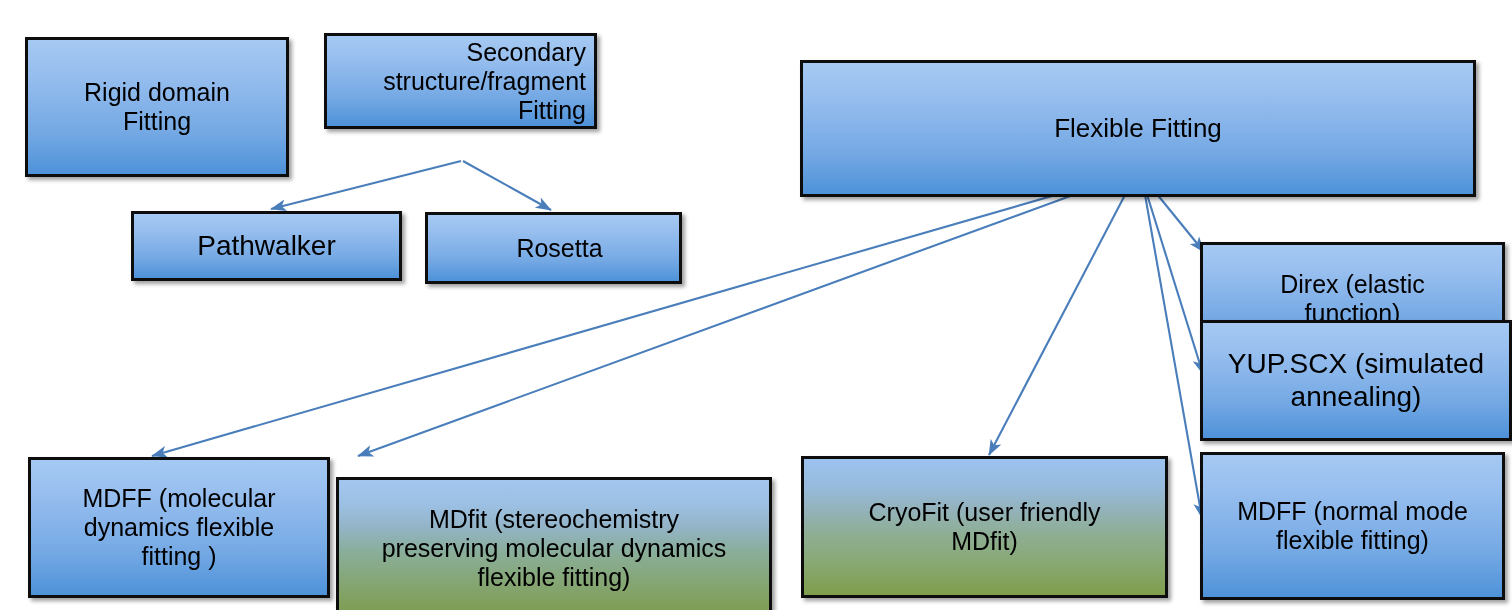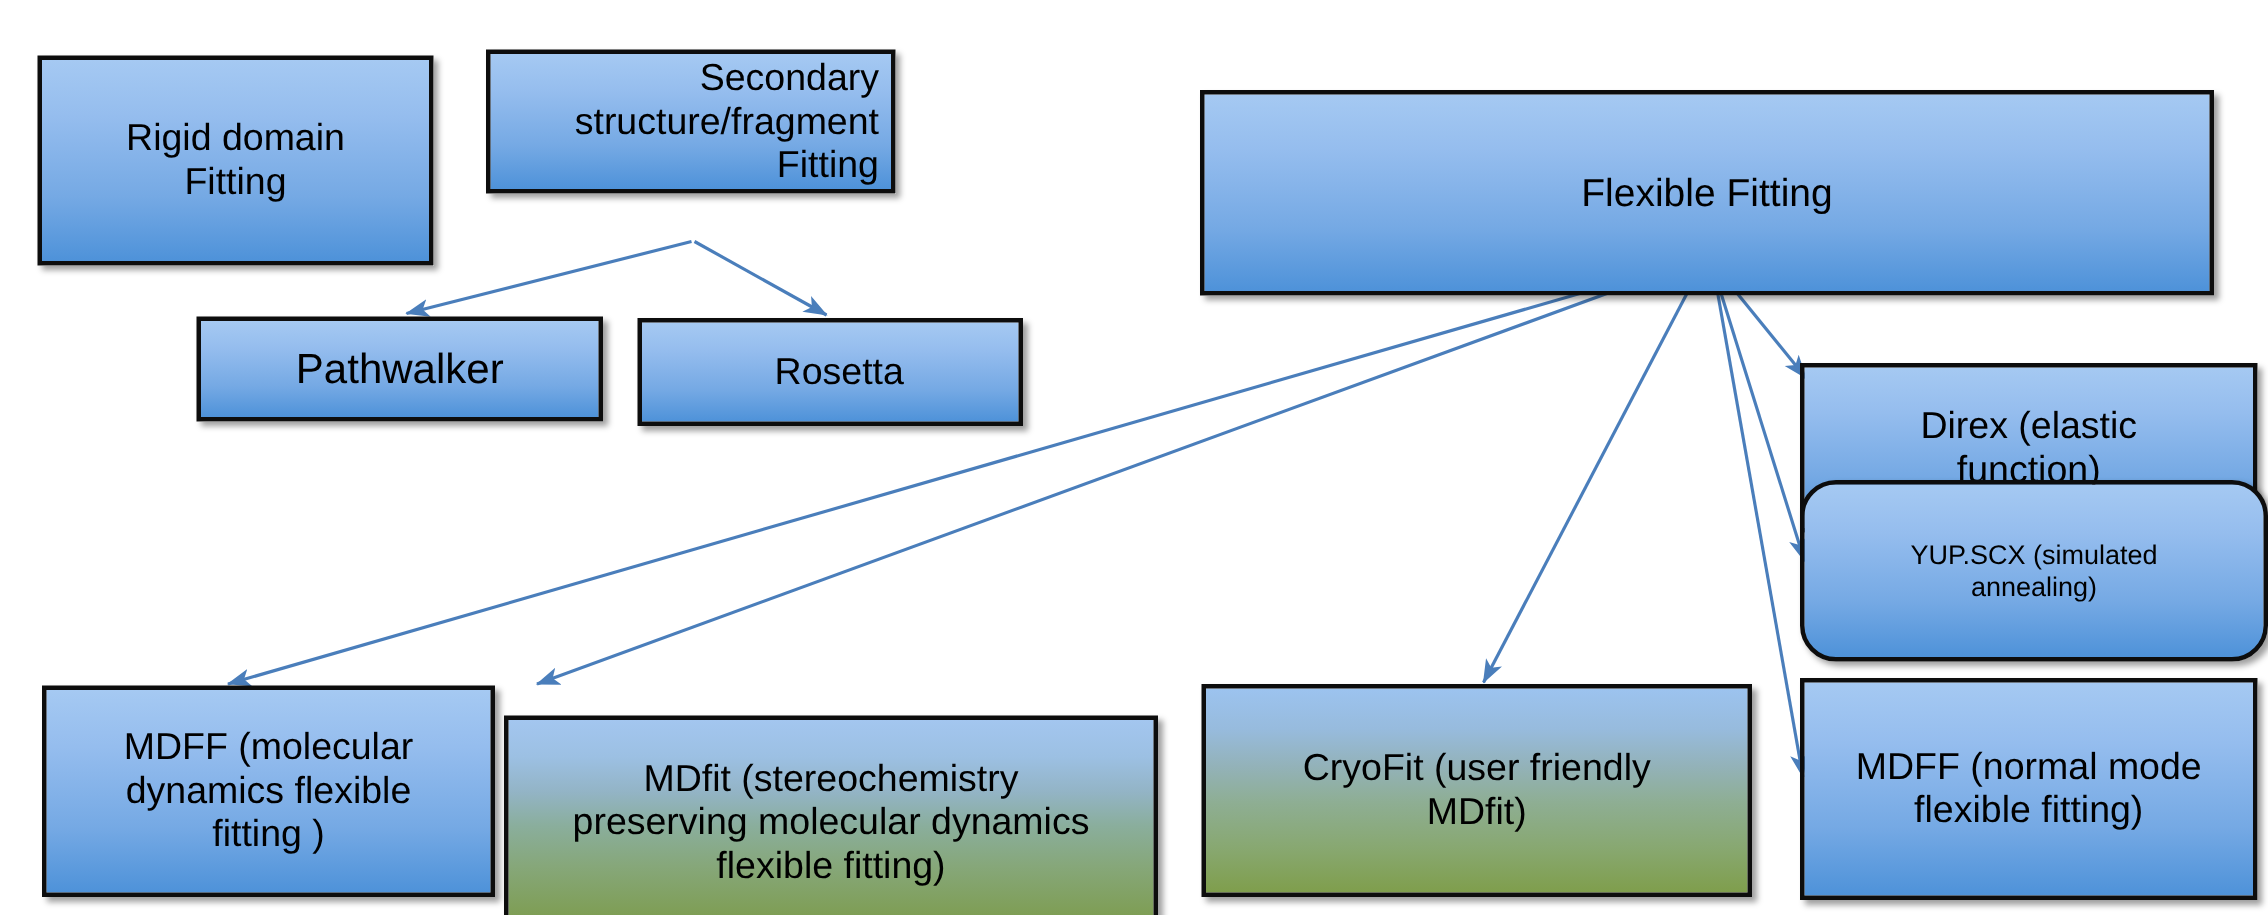--- a/index.html
+++ b/index.html
@@ -93,21 +93,21 @@
       <div class="node" style="left: 131px; top: 211px; width: 271px; height: 70px; font-size: 28px;">
         <span class="txt">Pathwalker</span>
       </div>
       <div class="node" style="left: 425px; top: 212px; width: 257px; height: 72px; font-size: 25px; padding-left: 20px;">
         <span class="txt">Rosetta</span>
       </div>
       <div class="node" style="left: 1200px; top: 198px; width: 305px; height: 113px; font-size: 25px; margin-top: 44px;">
         <span class="txt">Direx (elastic
 function)</span>
       </div>
-      <div class="node" style="left: 1200px; top: 320px; width: 312px; height: 121px; font-size: 18px; border-radius: 24px;">
+      <div class="node" style="left: 1200px; top: 320px; width: 312px; height: 121px; font-size: 28px;">
         <span class="txt">YUP.SCX (simulated
 annealing)</span>
       </div>
       <div class="node" style="left: 28px; top: 457px; width: 302px; height: 141px; font-size: 25px;">
         <span class="txt">MDFF (molecular
 dynamics flexible
 fitting )</span>
       </div>
       <div class="node green" style="left: 336px; top: 456px; width: 436px; height: 142px; font-size: 25px; margin-top: 21px;">
         <span class="txt">MDfit (stereochemistry

